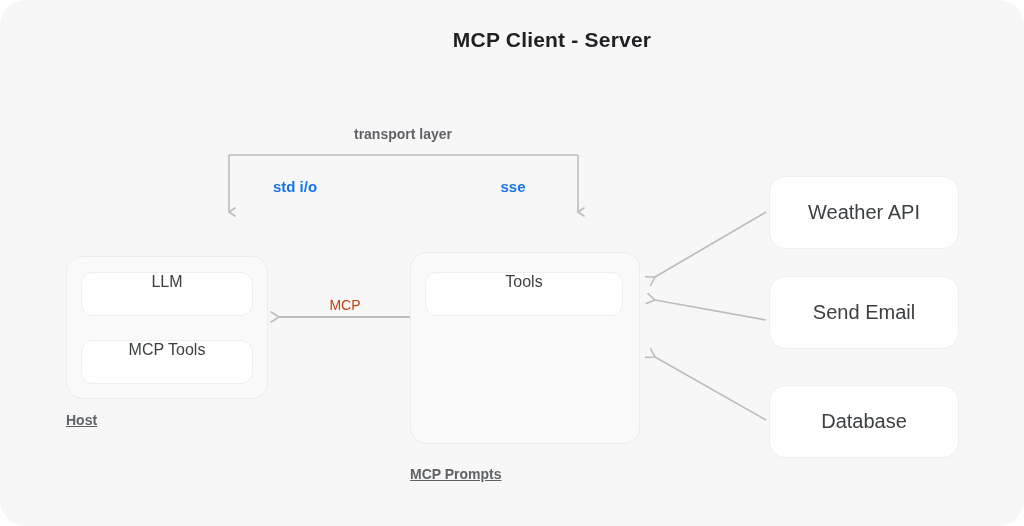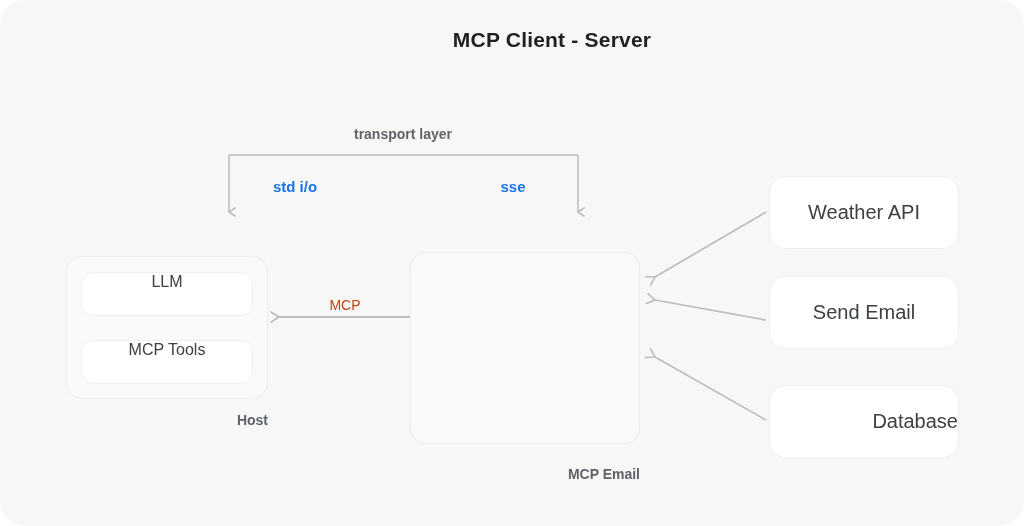--- a/index.html
+++ b/index.html
@@ -59,24 +59,25 @@
     display: flex;
     align-items: center;
     justify-content: center;
     font-size: 20px;
     color: #3c4043;
   }
 
   
   .caption {
     position: absolute;
-    text-align: right;
+    text-align: left;
     font-size: 14px;
     font-weight: bold;
     color: #5f6368;
+    text-decoration: underline;
   }
 
   
   .transport-title {
     position: absolute;
     text-align: center;
     font-size: 14px;
     font-weight: bold;
     color: #5f6368;
   }
@@ -155,25 +156,28 @@
   <div class="outer-box" style="left:66px; top:256px; width:202px; height:143px;"></div>
   <div class="inner-box" style="left:81px; top:272px; width:172px; height:44px;">
     <span>LLM</span>
   </div>
   <div class="inner-box" style="left:81px; top:340px; width:172px; height:44px;">
     <span>MCP Tools</span>
   </div>
   <div class="caption" style="left:66px; top:412px; width:202px;">Host</div>
 
   <div class="outer-box" style="left:410px; top:252px; width:230px; height:192px;"></div>
-  <div class="caption" style="left:410px; top:466px; width:230px;">MCP Email</div>
+  <div class="inner-box" style="left:425px; top:272px; width:198px; height:44px;">
+    <span>Tools</span>
+  </div>
+  <div class="caption" style="left:410px; top:466px; width:230px;">MCP Prompts</div>
 
   <div class="service-box" style="left:769px; top:176px; width:190px; height:73px;">
     <span>Weather API</span>
   </div>
   <div class="service-box" style="left:769px; top:276px; width:190px; height:73px;">
     <span>Send Email</span>
   </div>
-  <div class="service-box" style="left:769px; top:385px; width:190px; height:73px;justify-content:flex-end;">
+  <div class="service-box" style="left:769px; top:385px; width:190px; height:73px;">
     <span>Database</span>
   </div>
 
 </div>
 
 </body></html>

